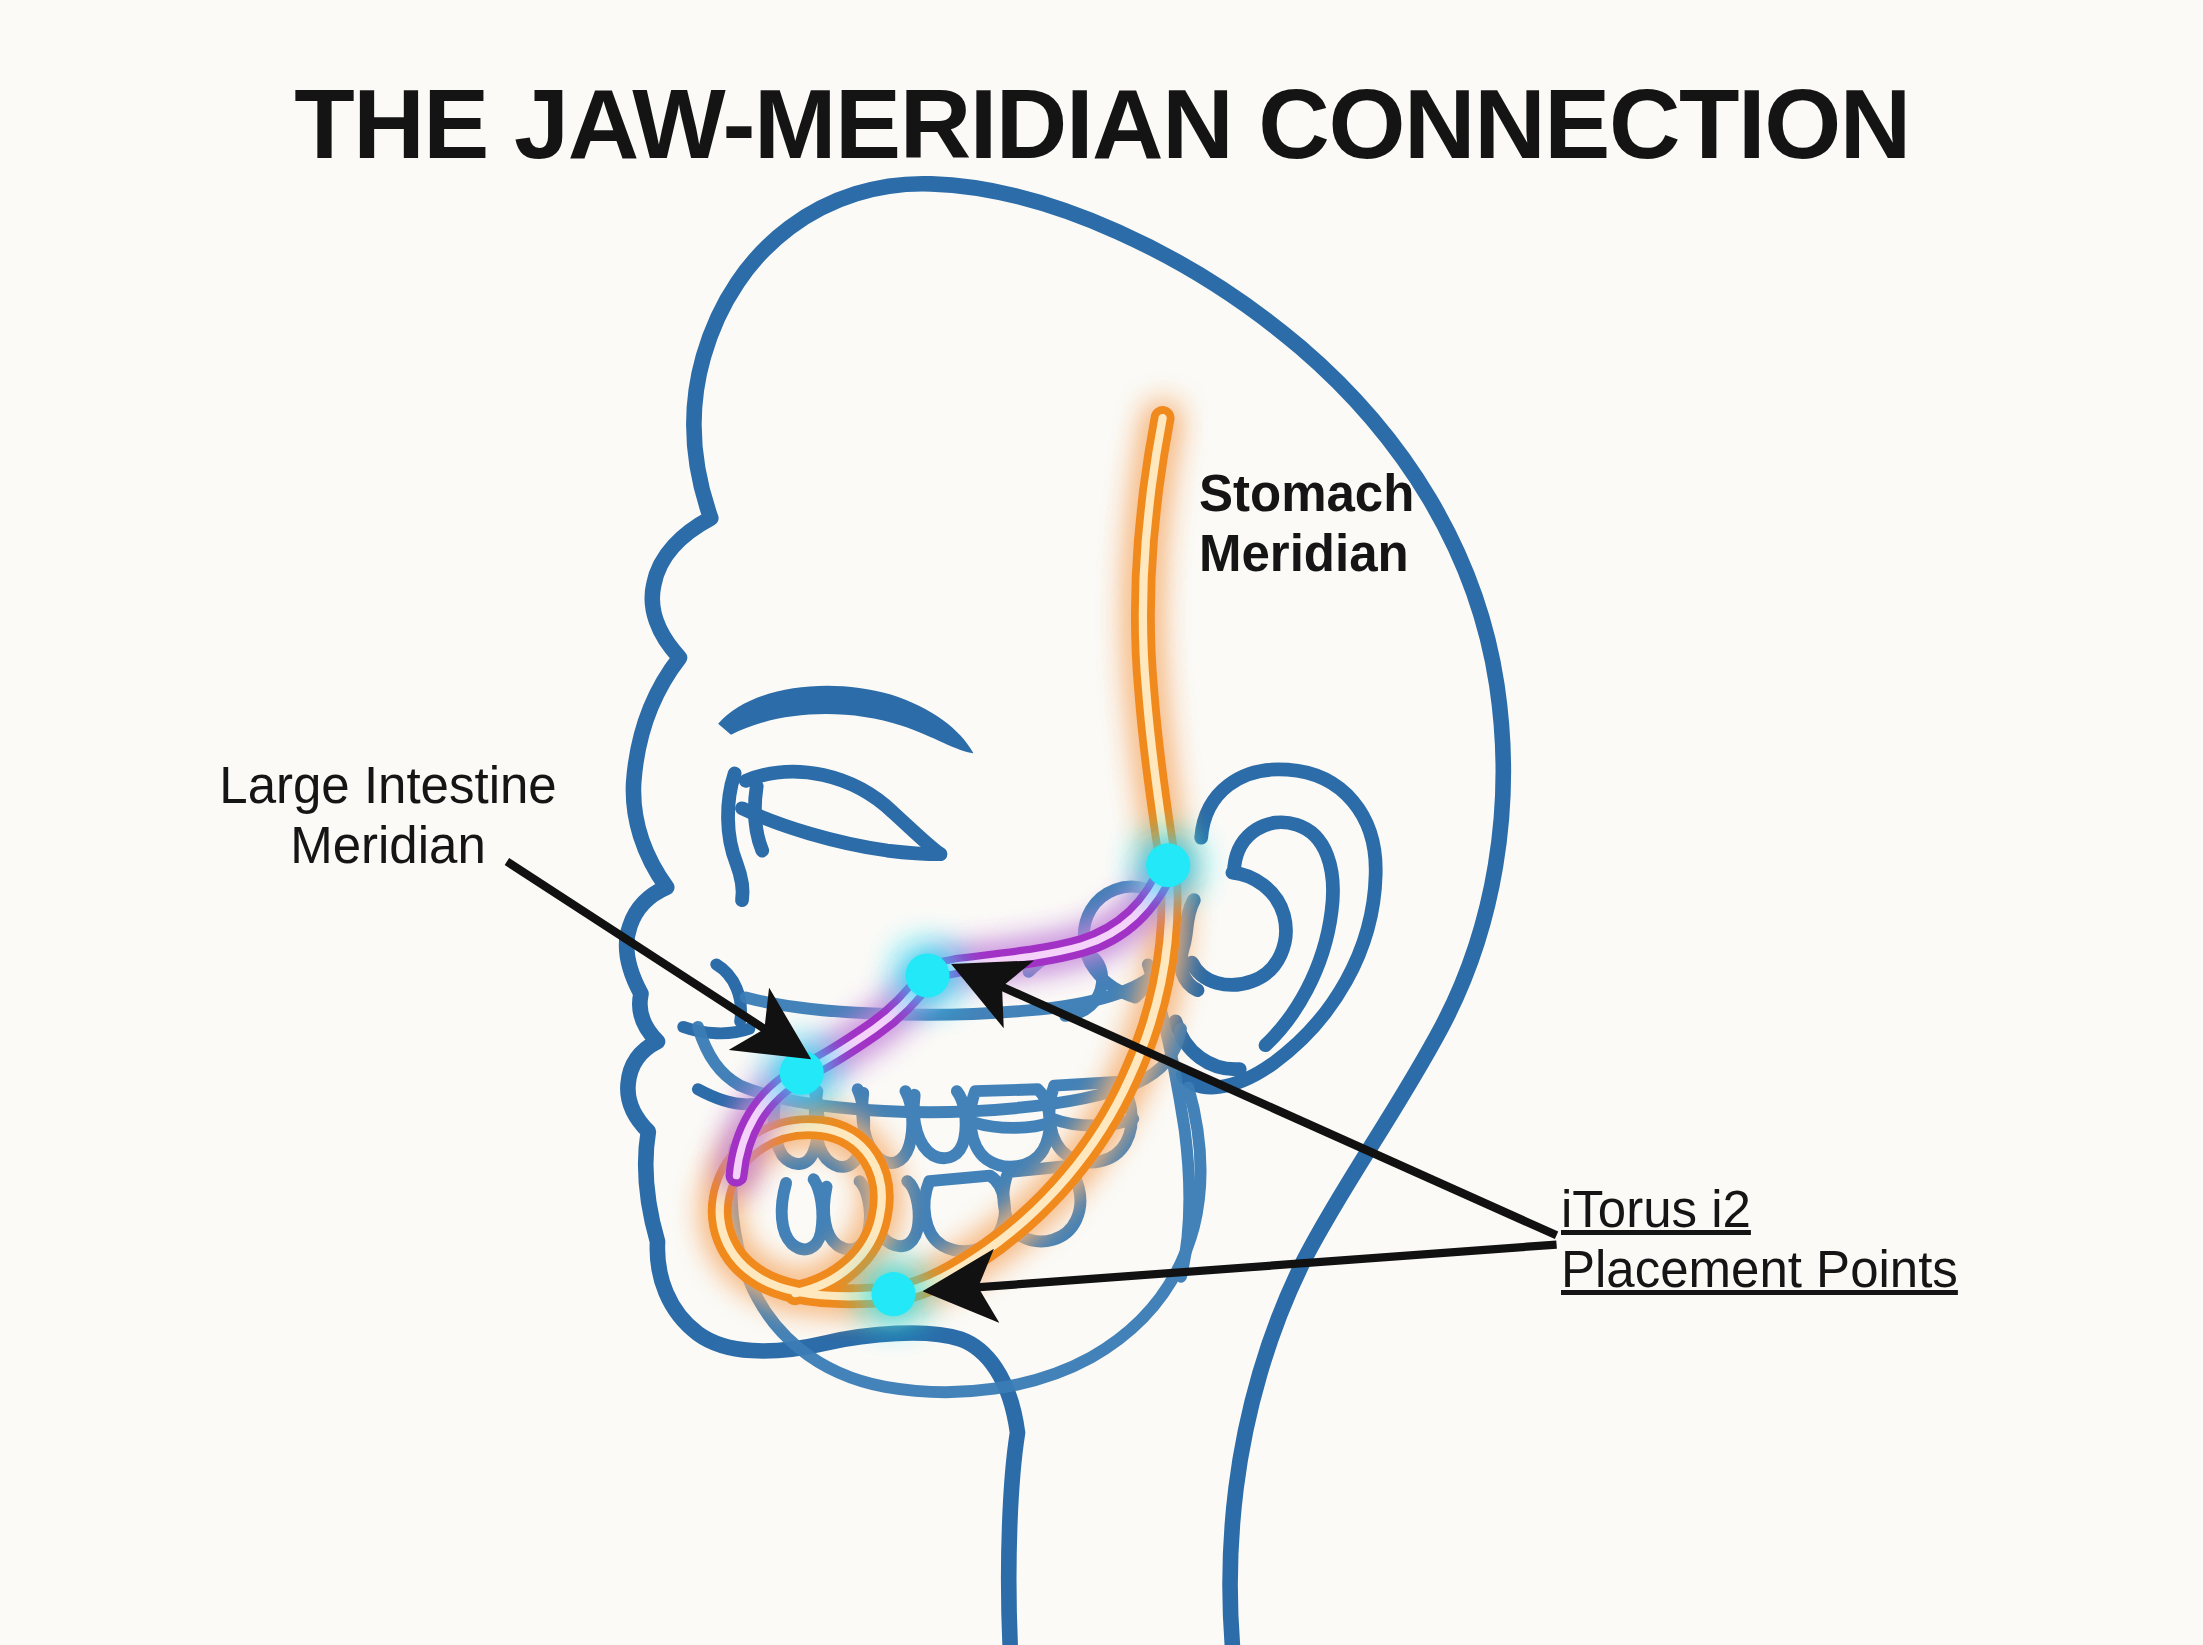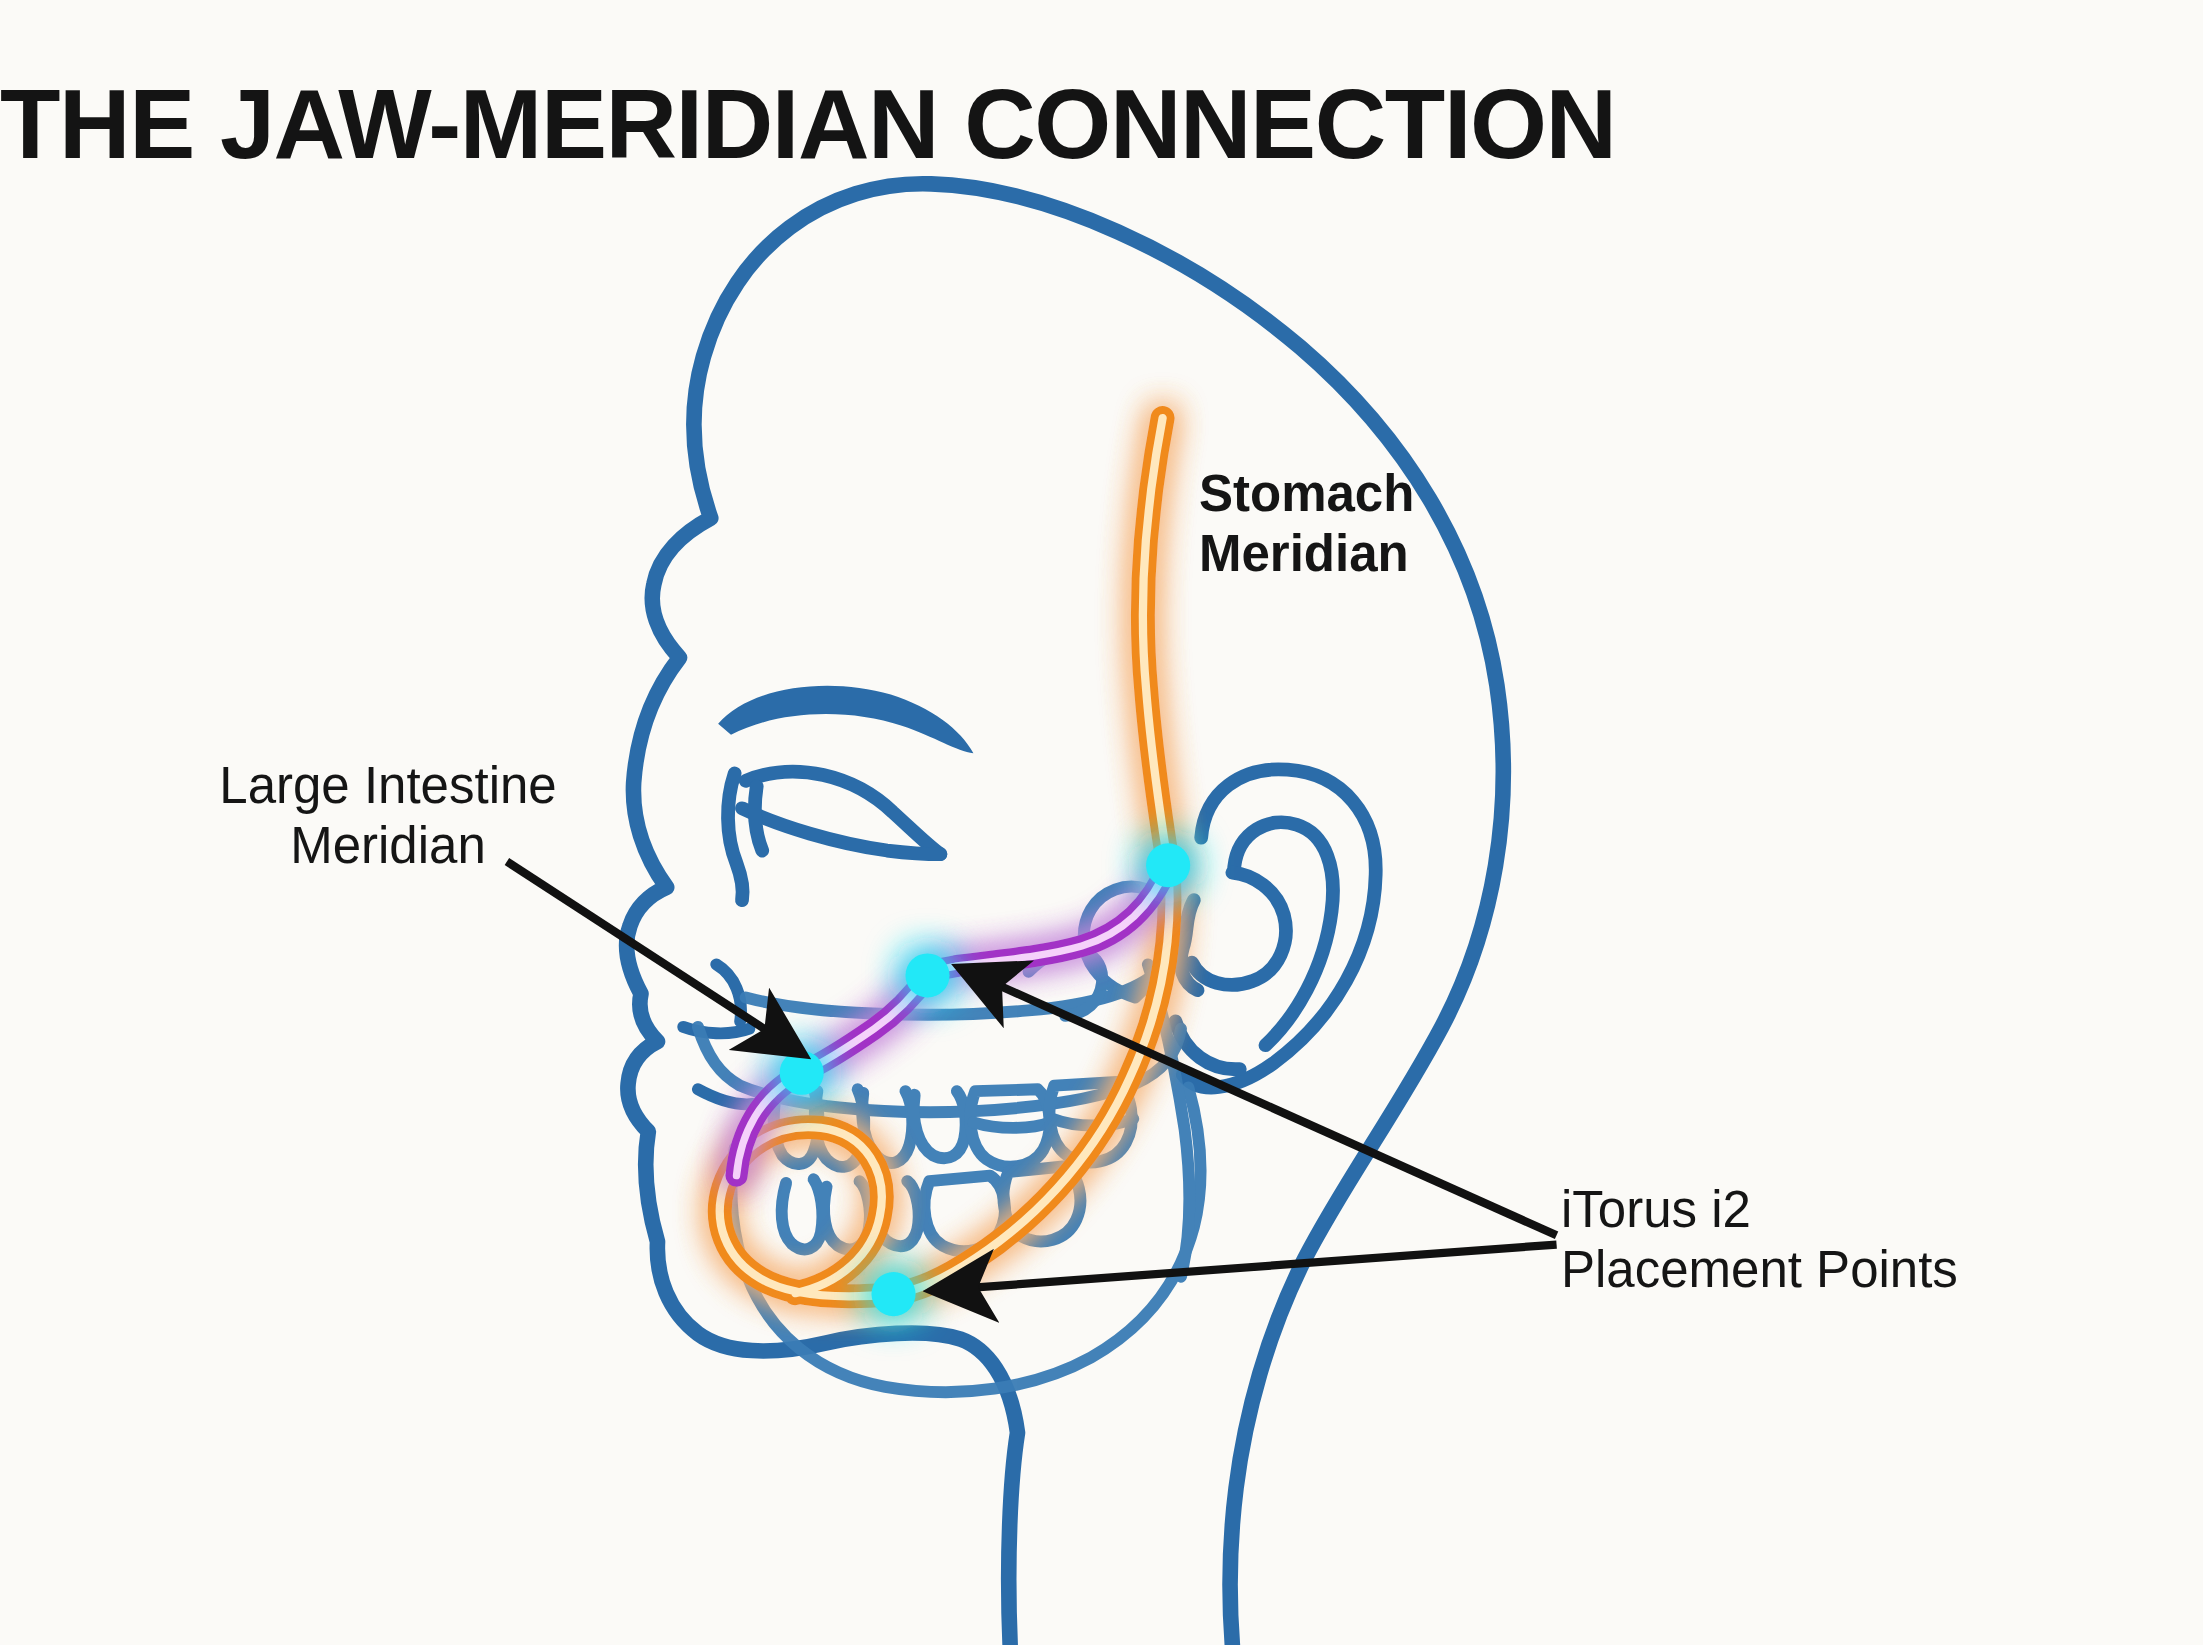--- a/index.html
+++ b/index.html
@@ -16,21 +16,21 @@
     height: 1646px;
     background: #fbfaf7;
     overflow: hidden;
   }
   
   #title {
     position: absolute;
     top: 72px;
     left: 0;
     width: 2204px;
-    text-align: left;
+    text-align: center;
     font-family: "Liberation Sans", sans-serif;
     font-size: 99px;
     font-weight: bold;
     letter-spacing: -1.4px;
     color: #141414;
     line-height: 1.05;
     white-space: nowrap;
   }
   
   .anno {
@@ -52,20 +52,21 @@
     left: 154px;
     top: 756px;
     width: 468px;
     text-align: center;
   }
   #label-itorus {
     left: 1561px;
     top: 1180px;
     width: 643px;
     text-align: left;
+    text-decoration: underline;
   }
   #art {
     position: absolute;
     left: 0;
     top: 0;
     width: 2204px;
     height: 1646px;
   }
 </style>
 </head>

